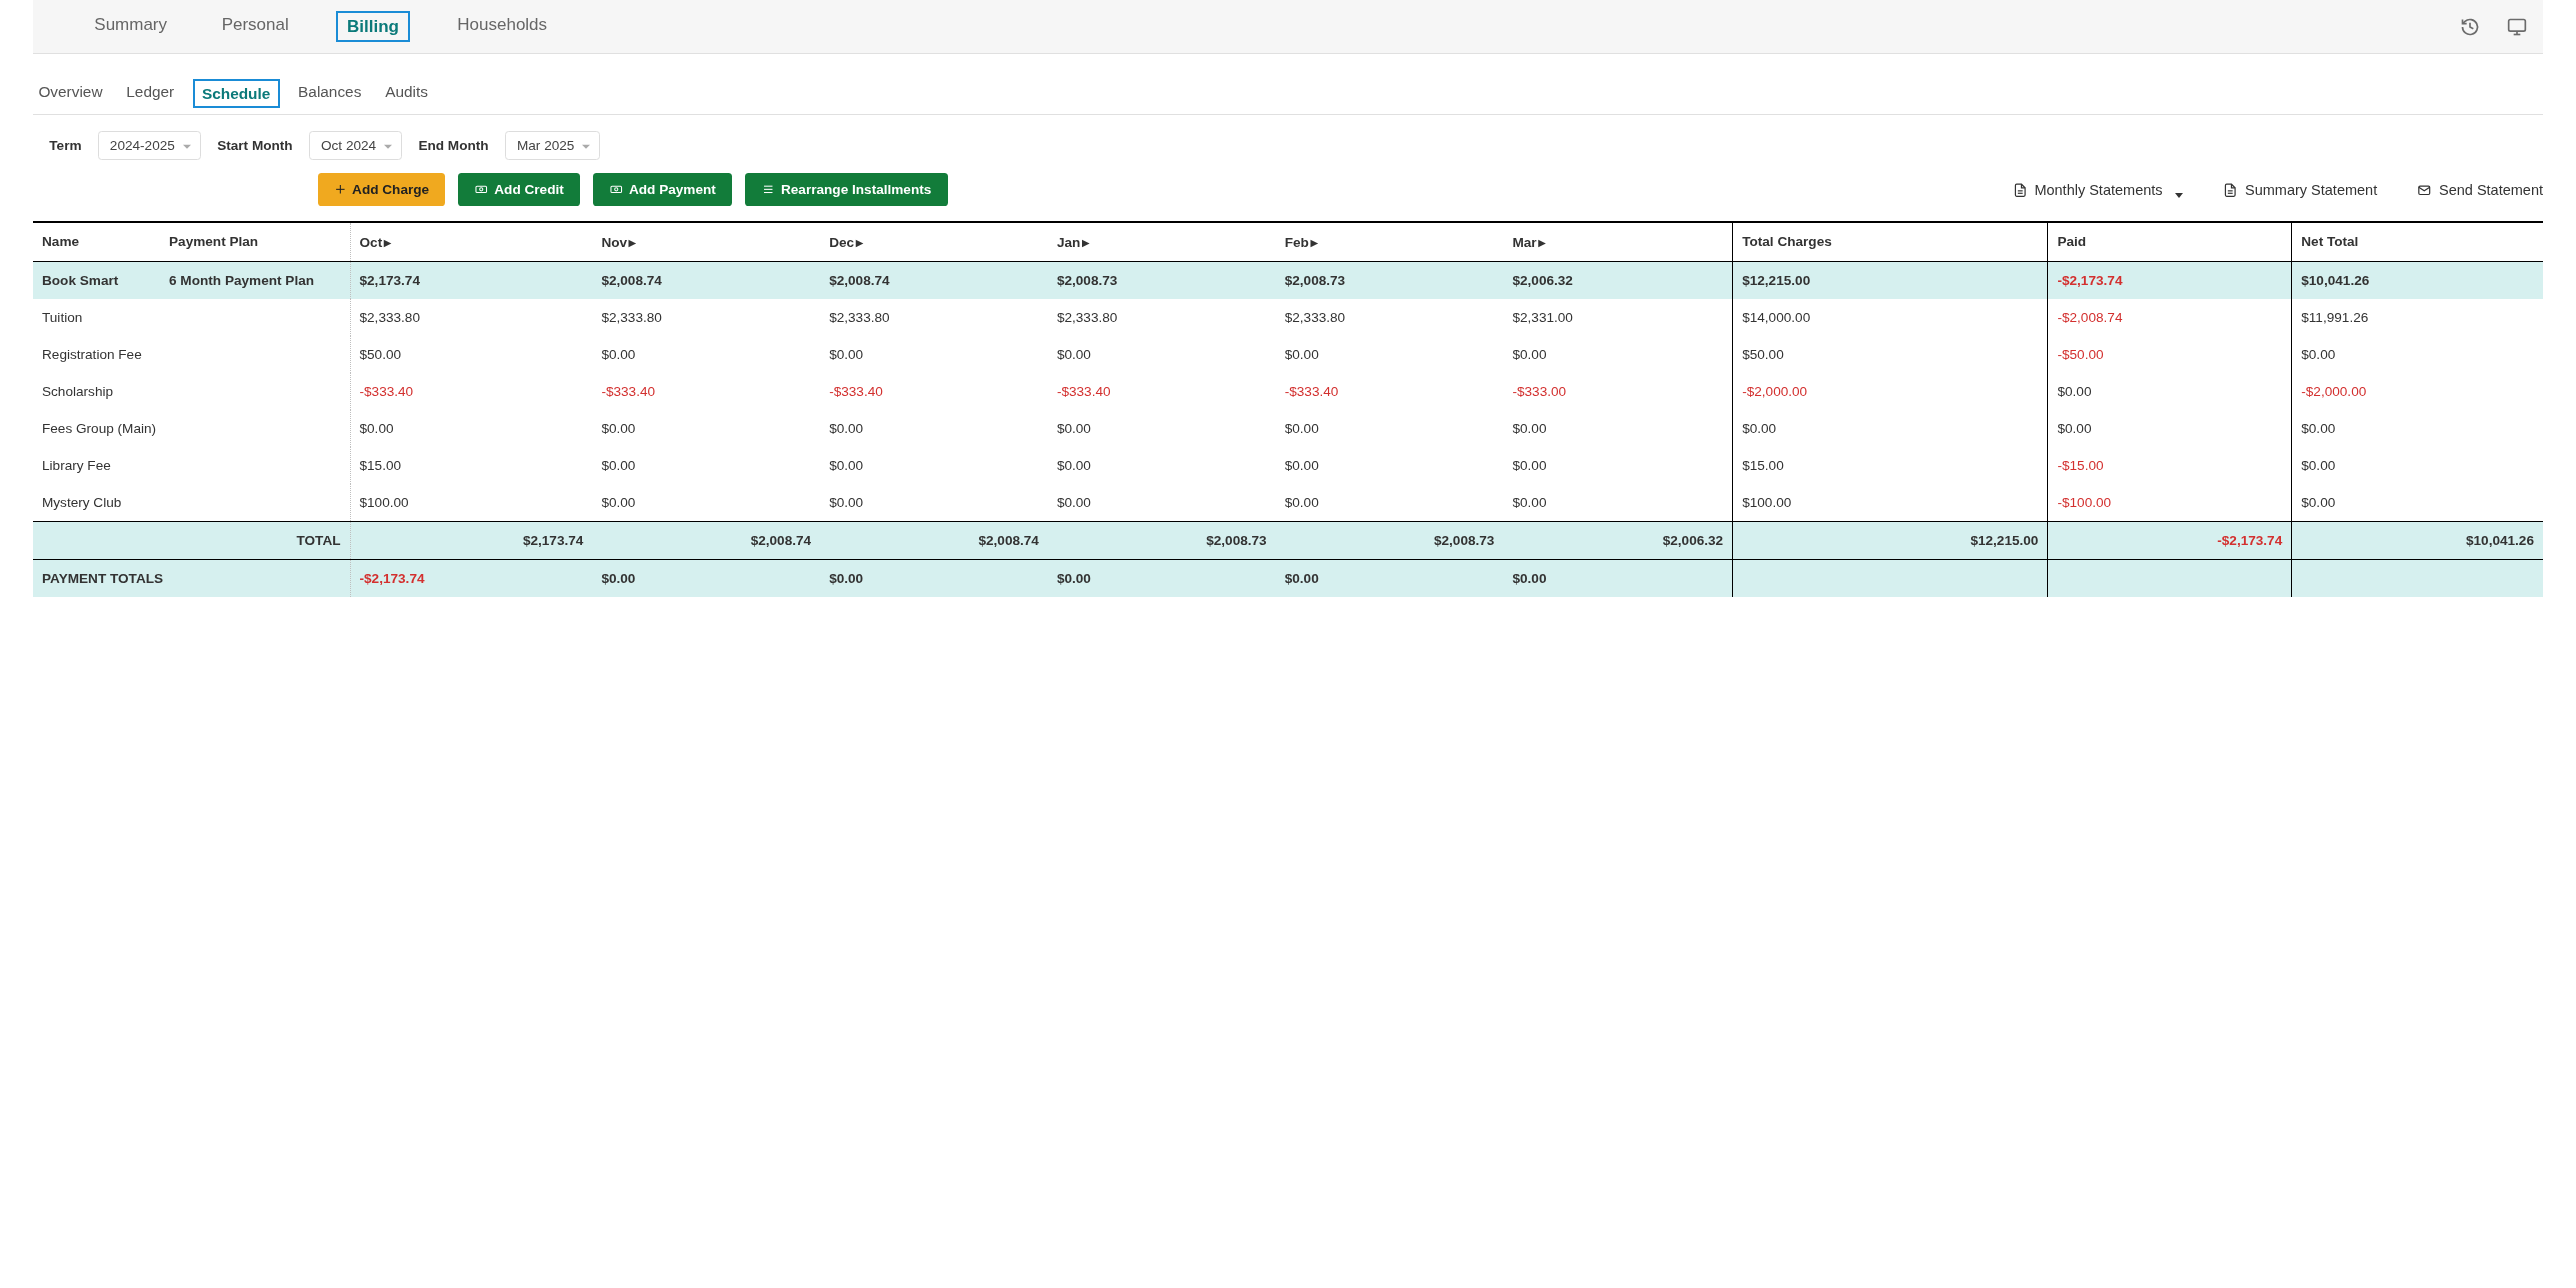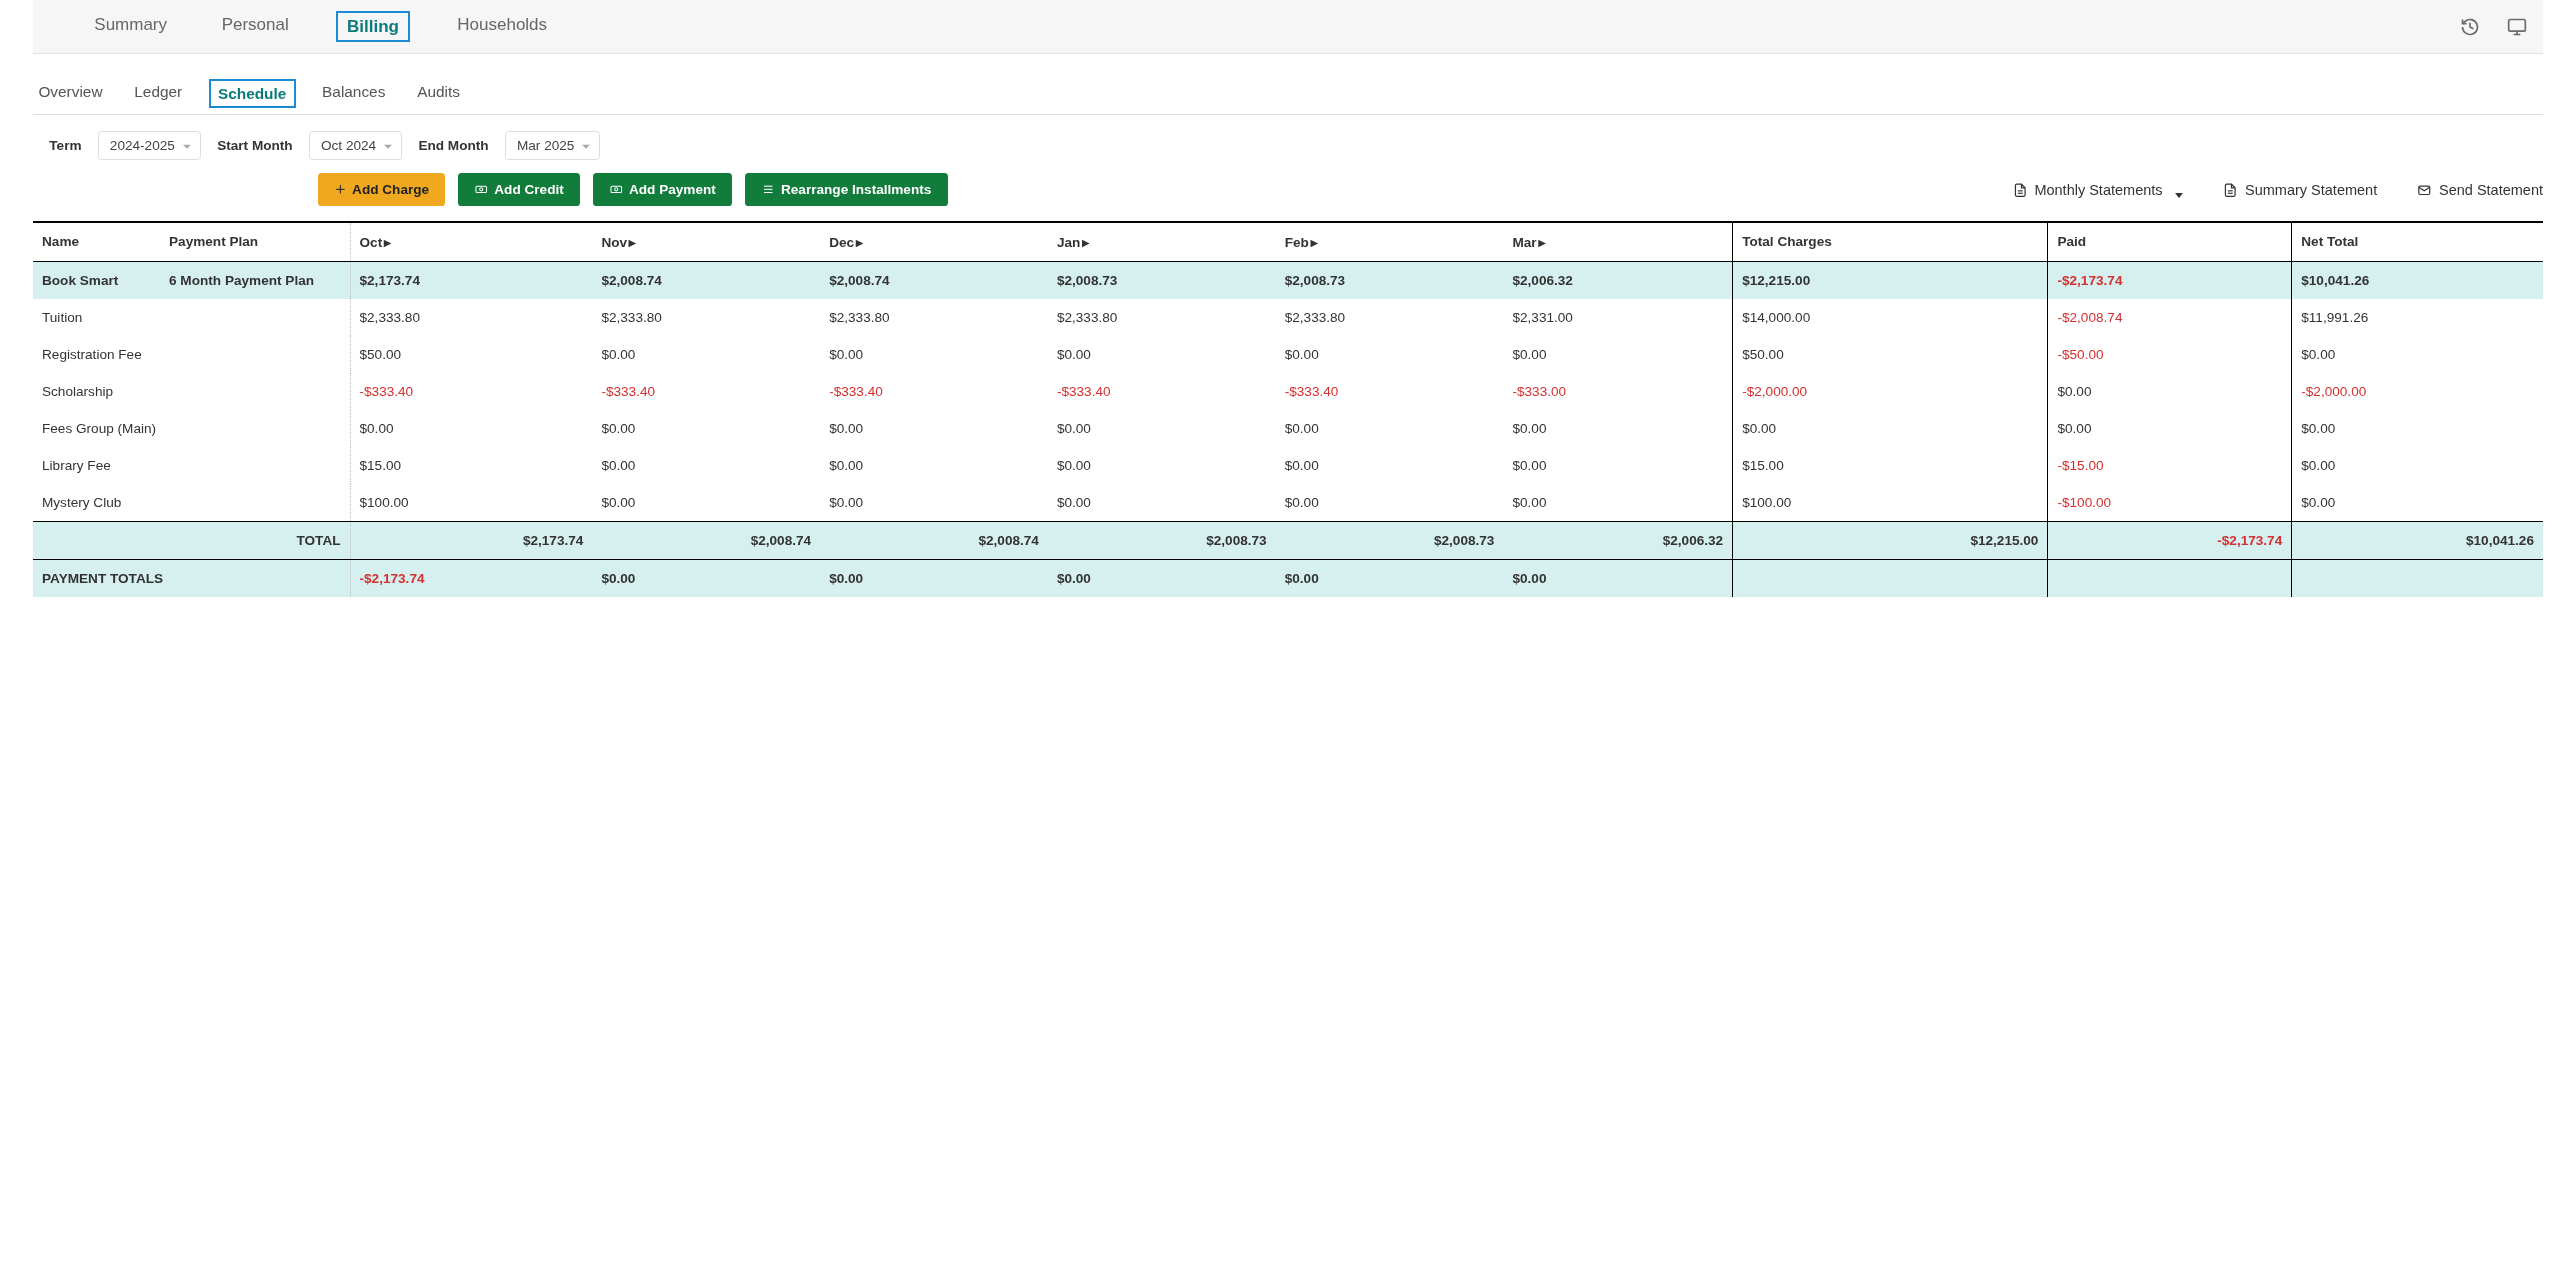--- a/index.html
+++ b/index.html
@@ -9,21 +9,21 @@
 
 .topbar { background: #f6f6f6; border-bottom: 0.9px solid #e0e0e0; display: flex; align-items: center; height: 54px; padding: 0 54px; position: relative; }
 .topbar .tabs { display: flex; gap: 40px; }
 .topbar .tab { color: #666; font-size: 17px; cursor: pointer; padding: 3.6px 7.3px; }
 .topbar .tab.active { color: #0b7a7a; font-weight: 700; border: 2.7px solid #1a8cd6; padding: 3.6px 9px; }
 .topbar .right-icons { position: absolute; right: 16.3px; display: flex; gap: 27px; color: #6b6b6b; }
 .topbar .right-icons svg { width: 20px; height: 20px; }
 
 
 .subtabs-wrap { border-bottom: 0.9px solid #e0e0e0; }
-.subtabs { display: flex; gap: 21px; padding: 25px 0 0 0; }
+.subtabs { display: flex; gap: 13px; padding: 25px 0 0 0; }
 .subtabs .subtab { color: #555; font-size: 15.4px; cursor: pointer; padding: 3.6px 5.4px 11px 5.4px; }
 .subtabs .subtab.active { color: #0b7a7a; font-weight: 700; border: 2.7px solid #1a8cd6; padding: 3.6px 7.3px; border-bottom: 2.7px solid #1a8cd6; margin-bottom: 5.4px; }
 
 
 .controls { display: flex; align-items: center; gap: 16.3px; padding: 16.3px 0 7.3px 16.3px; flex-wrap: wrap; }
 .controls .lbl { font-weight: 700; color: #333; font-size: 13.6px; }
 .select { border: 0.9px solid #ddd; border-radius: 3.6px; padding: 6.3px 25px 6.3px 11px; background: #fff; position: relative; font-size: 13.6px; color: #444; cursor: pointer; }
 .select::after { content: ""; position: absolute; right: 9px; top: 50%; transform: translateY(-30%); border-left: 4.5px solid transparent; border-right: 4.5px solid transparent; border-top: 4.5px solid #aaa; }
 
 

